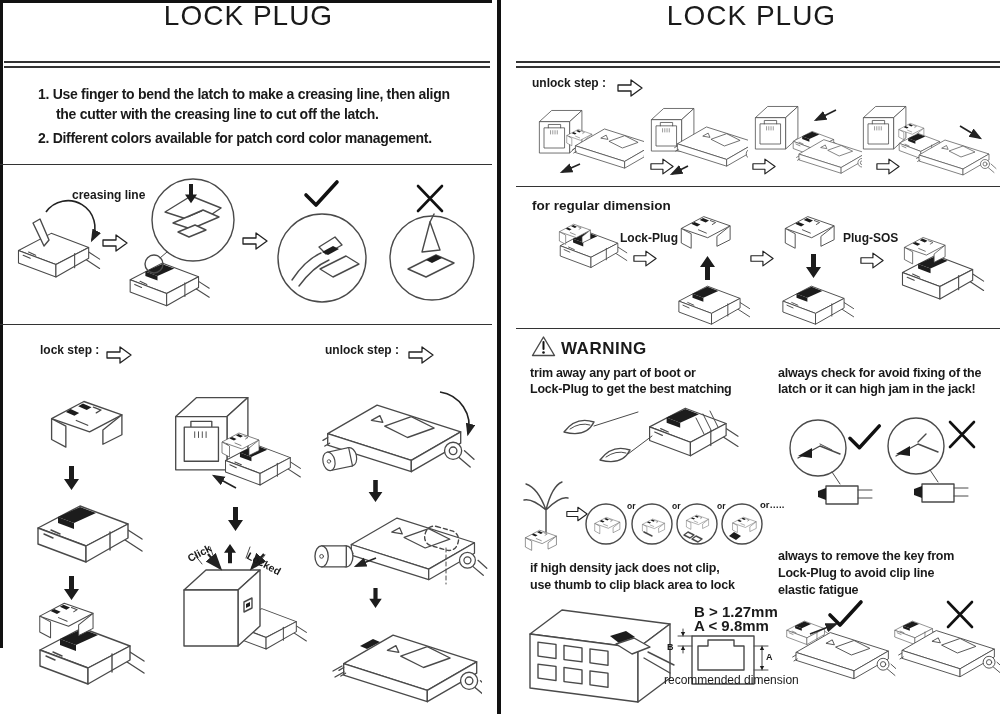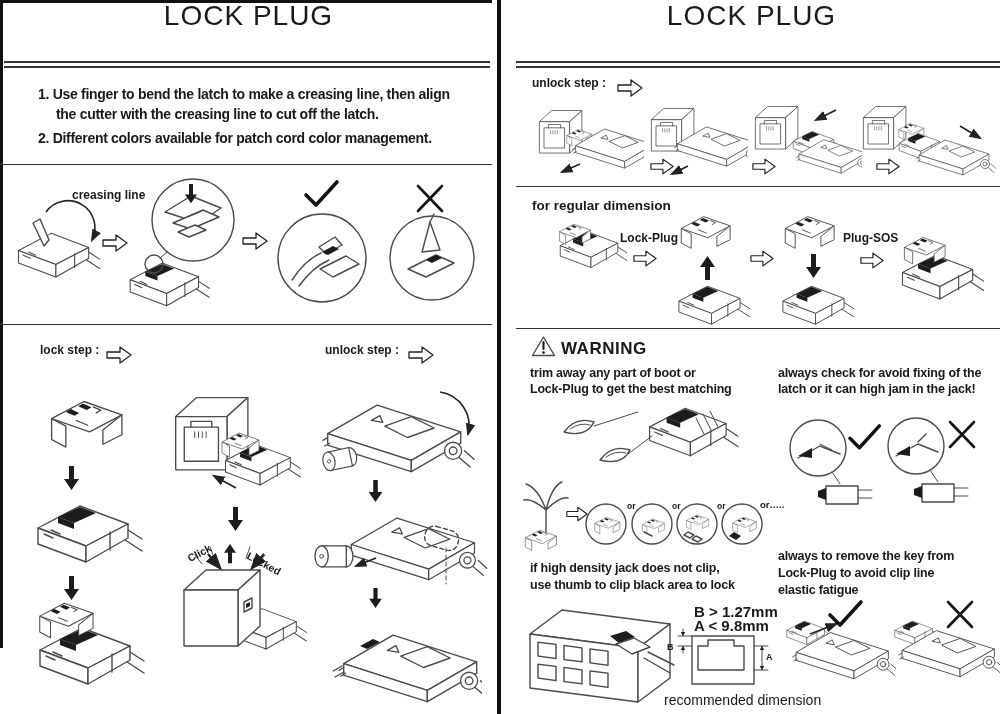--- a/index.html
+++ b/index.html
@@ -411,21 +411,21 @@
     <path class="ln" d="M36,18 h10 v-6 h26 v6 h10 v24 h-46 Z"></path>
     <path class="lt" d="M30,8 H16 M30,18 H16"></path>
     <path class="lt" d="M21,1 V8 M21,18 V25"></path>
     <path class="fb" d="M21,8 l-2.2,-4 h4.4 Z M21,18 l-2.2,4 h4.4 Z"></path>
     <path class="lt" d="M92,18 H106 M92,42 H106"></path>
     <path class="lt" d="M100,18 V42"></path>
     <path class="fb" d="M100,18 l-2.2,4 h4.4 Z M100,42 l-2.2,-4 h4.4 Z"></path>
   </svg>
   <div class="t dim" style="left:667px;top:642px;font-size:9px">B</div>
   <div class="t dim" style="left:766px;top:652px;font-size:9px">A</div>
-  <div class="t" style="left:664px;top:692px;font-size:14px">recommended dimension</div>
+  <div class="t" style="left:664px;top:674px;font-size:12px">recommended dimension</div>
 
   <svg class="ill" style="left:780px;top:596px" width="116" height="108" viewBox="0 0 116 108">
     <use href="#plug" transform="translate(0,20) scale(0.42)"></use>
     <use href="#tool" transform="translate(12,26) scale(0.66)"></use>
     <line class="thin" x1="30" y1="38" x2="56" y2="28" marker-end="url(#mh)"></line>
     <use href="#check" transform="translate(48,4)"></use>
   </svg>
   <svg class="ill" style="left:888px;top:598px" width="112" height="102" viewBox="0 0 112 102">
     <use href="#plug" transform="translate(0,18) scale(0.42)"></use>
     <use href="#tool" transform="translate(10,22) scale(0.66)"></use>

